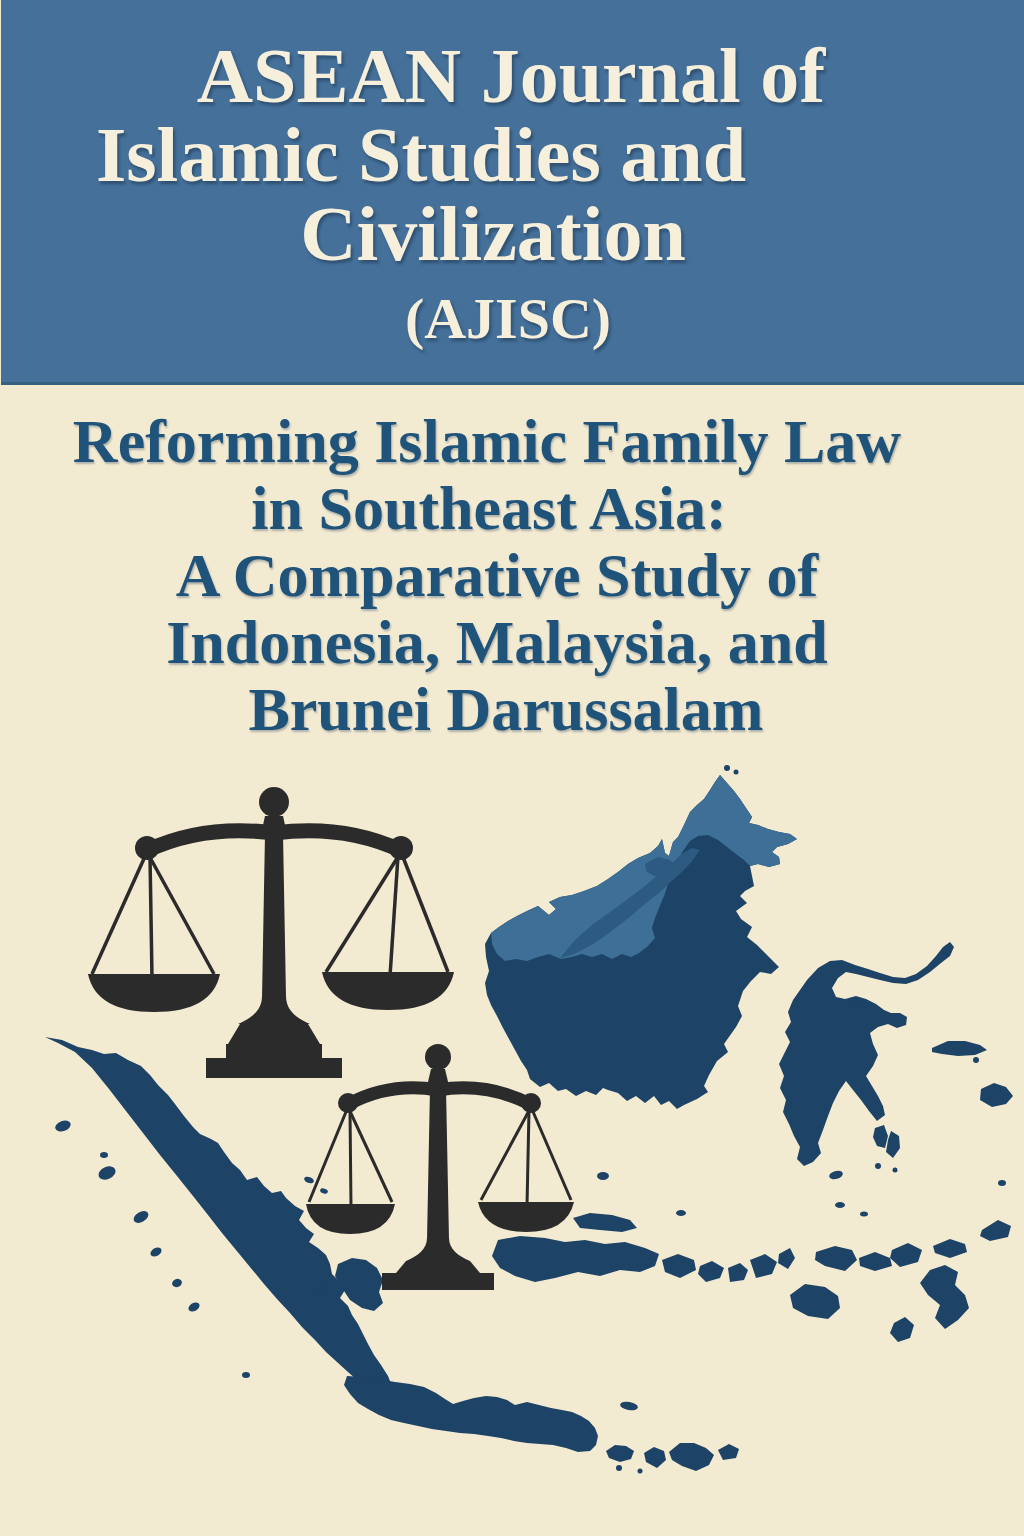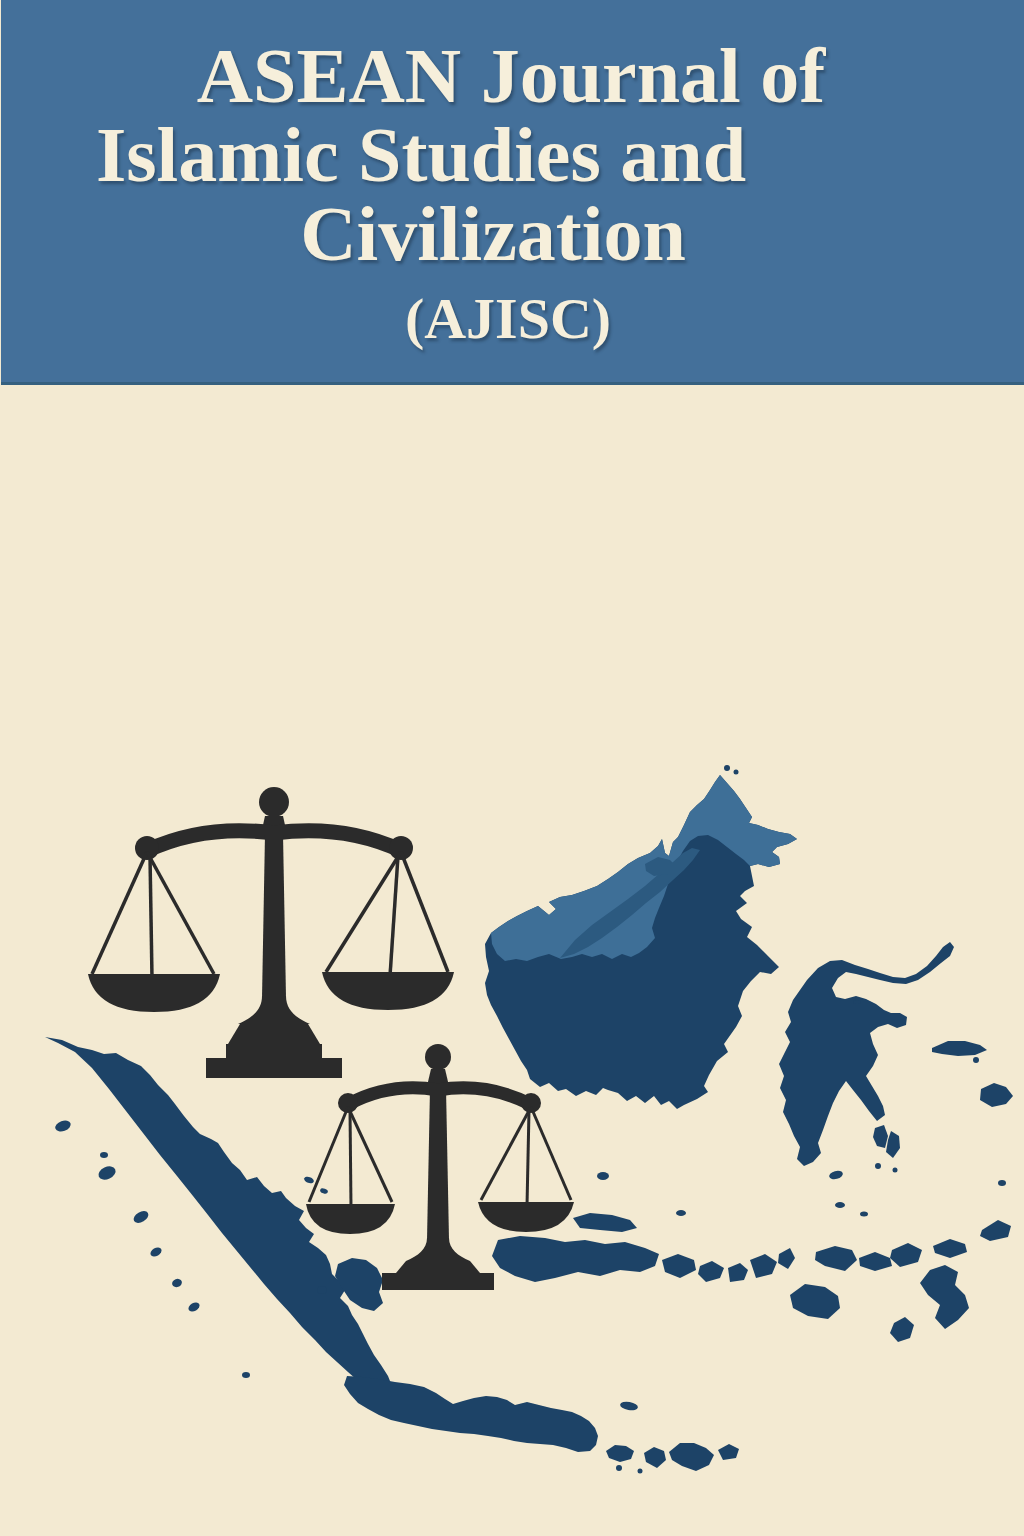--- a/index.html
+++ b/index.html
@@ -62,20 +62,27 @@
 
 <div class="cover">
 
   <div class="header">
     <div class="header-line l1">ASEAN Journal of</div>
     <div class="header-line l2">Islamic Studies and</div>
     <div class="header-line l3">Civilization</div>
     <div class="header-abbr">(AJISC)</div>
   </div>
 
+  <div class="article-title">
+    <div class="title-line t1">Reforming Islamic Family Law</div>
+    <div class="title-line t2">in Southeast Asia:</div>
+    <div class="title-line t3">A Comparative Study of</div>
+    <div class="title-line t4">Indonesia, Malaysia, and</div>
+    <div class="title-line t5">Brunei Darussalam</div>
+  </div>
 
   <svg class="art" viewBox="0 0 1024 1536" xmlns="http://www.w3.org/2000/svg">
 
     <g fill="var(--map-dark)" stroke="none">
 
       <path d="M45,1037 L62,1040 L78,1047 L92,1050 L104,1054 L116,1053 L128,1060 L141,1066 L150,1075 L158,1085 L168,1095 L175,1104 L184,1116 L193,1127 L200,1134 L211,1139 L218,1143 L224,1152 L232,1163 L240,1170 L247,1180 L257,1177 L264,1186 L272,1193 L281,1191 L286,1198 L295,1206 L304,1211 L299,1220 L306,1228 L314,1234 L309,1242 L318,1248 L326,1255 L330,1264 L332,1274 L340,1282 L345,1290 L340,1298 L348,1306 L352,1315 L358,1324 L363,1334 L368,1344 L374,1355 L381,1365 L388,1376 L392,1386 L391,1396 L383,1401 L374,1396 L366,1387 L357,1380 L348,1372 L337,1362 L326,1352 L315,1340 L302,1327 L290,1313 L277,1299 L264,1284 L250,1267 L236,1250 L222,1233 L208,1215 L193,1196 L177,1176 L160,1155 L143,1133 L126,1111 L109,1089 L92,1068 L75,1052 L58,1043 Z"></path>
 
       <g>
         <ellipse cx="63" cy="1126" rx="8" ry="5" transform="rotate(-20 63 1126)"></ellipse>
         <ellipse cx="104" cy="1155" rx="4" ry="3"></ellipse>

